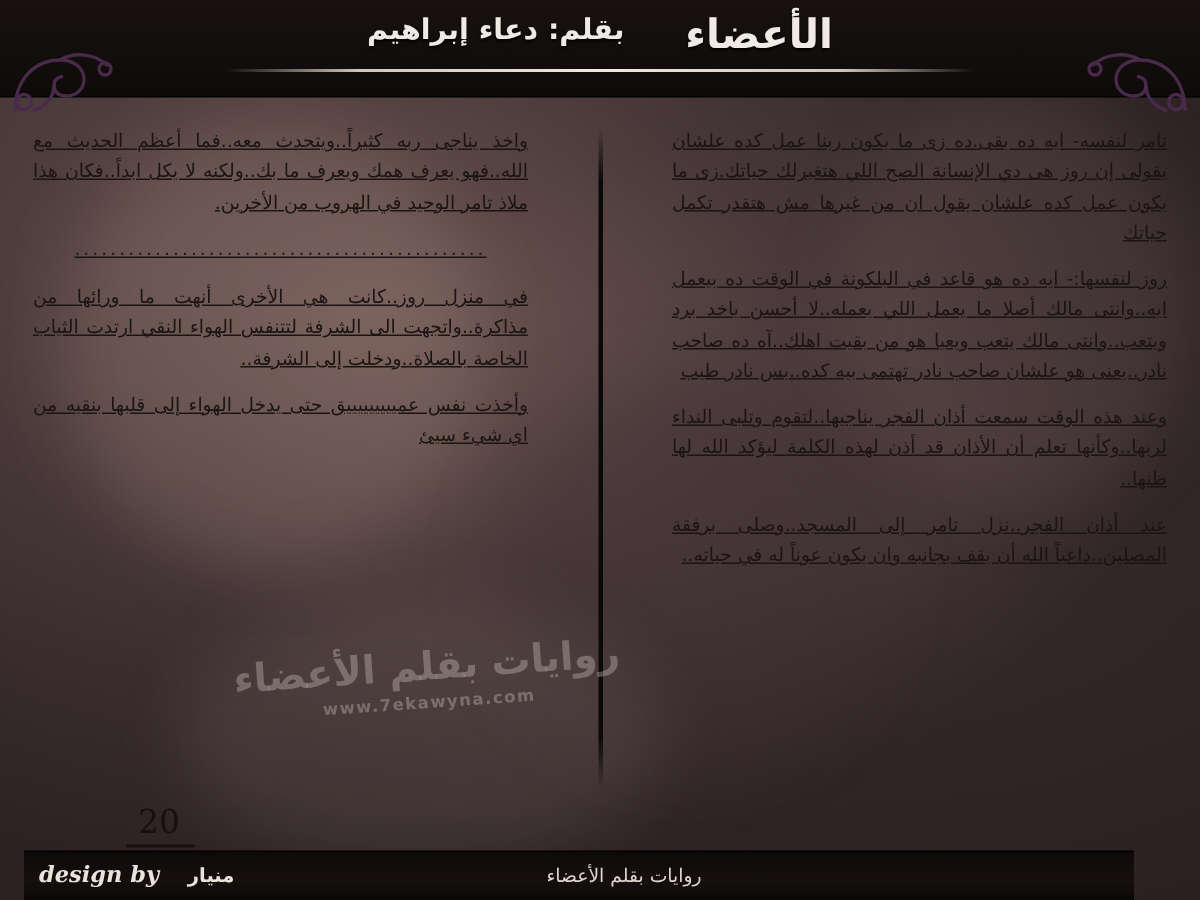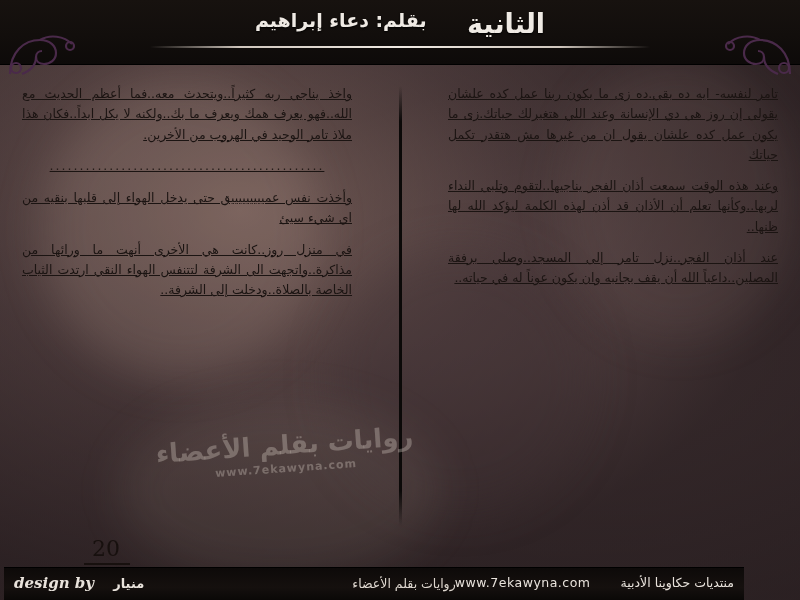--- a/index.html
+++ b/index.html
@@ -76,21 +76,21 @@
   .page-num{
     position:absolute;left:92px;top:536px;color:#17100e;font-size:22px;
     font-family:"DejaVu Serif", serif;
   }
   .page-num-line{
     position:absolute;left:84px;top:563px;width:46px;height:2px;background:#17100e;
   }
 
   
   .footer{
-    position:absolute;left:4px;bottom:0;width:740px;height:32px;
+    position:absolute;left:16px;bottom:0;width:740px;height:32px;
     background:linear-gradient(180deg,#0d0a09 0%,#15100e 60%,#0a0807 100%);
     border-top:1px solid #000;
   }
   .f-left{
     position:absolute;left:10px;top:6px;color:#e9e3dc;font-size:15px;
     font-family:"DejaVu Serif", serif;font-style:italic;font-weight:bold;
   }
   .f-left .f-author{
     font-style:normal;font-family:"DejaVu Sans", sans-serif;font-size:13px;
     margin-left:14px;direction:rtl;display:inline-block;
@@ -135,54 +135,51 @@
           <path d="M4 44 C4 22 18 10 34 10 C44 10 50 16 50 23 C50 30 44 34 38 34 C33 34 30 31 30 27 C30 23 33 21 36 21"></path>
           <path d="M34 10 C44 4 58 6 66 14"></path>
           <circle cx="10" cy="38" r="5"></circle>
           <circle cx="64" cy="16" r="4"></circle>
           <path d="M16 44 C26 40 30 34 30 27"></path>
         </g>
       </svg>
     </div>
 
     <div class="hdr-title">
-      <span class="t-main">الثانية</span>
+      <span class="t-main">الأعضاء</span>
       <span class="t-sub">بقلم: دعاء إبراهيم</span>
     </div>
     <div class="hdr-rule"></div>
   </div>
 
   <div class="col col-right">
-    <p>تامر لنفسه- ايه ده بقى.ده زى ما يكون ربنا عمل كده علشان يقولى إن روز هى دي الإنسانة وعند اللي هتغيرلك حياتك.زى ما يكون عمل كده علشان يقول ان من غيرها مش هتقدر تكمل حياتك</p>
+    <p>تامر لنفسه- ايه ده بقى.ده زى ما يكون ربنا عمل كده علشان يقولى إن روز هى دي الإنسانة الصح اللي هتغيرلك حياتك.زى ما يكون عمل كده علشان يقول ان من غيرها مش هتقدر تكمل حياتك</p>
+    <p>روز لنفسها:- ايه ده هو قاعد في البلكونة في الوقت ده بيعمل ايه..وانتى مالك أصلا ما يعمل اللي يعمله..لا أحسن ياخد برد ويتعب..وانتى مالك يتعب ويعيا هو من بقيت اهلك..آه ده صاحب نادر..يعنى هو علشان صاحب نادر تهتمى بيه كده..بس نادر طيب</p>
     <p>وعند هذه الوقت سمعت أذان الفجر يناجيها..لتقوم وتلبى النداء لربها..وكأنها تعلم أن الأذان قد أذن لهذه الكلمة ليؤكد الله لها ظنها..</p>
     <p>عند أذان الفجر..نزل تامر إلى المسجد..وصلى برفقة المصلين..داعياً الله أن يقف بجانبه وان يكون عوناً له في حياته..</p>
   </div>
 
   <div class="divider"></div>
 
   <div class="col col-left">
     <p>واخذ يناجى ربه كثيراً..ويتحدث معه..فما أعظم الحديث مع الله..فهو يعرف همك ويعرف ما بك..ولكنه لا يكل ابداً..فكان هذا ملاذ تامر الوحيد في الهروب من الأخرين.</p>
     <p class="dots">..............................................</p>
+    <p>في منزل روز..كانت هي الأخرى أنهت ما ورائها من مذاكرة..واتجهت الى الشرفة لتتنفس الهواء النقي ارتدت الثياب الخاصة بالصلاة..ودخلت إلى الشرفة..</p>
     <p>وأخذت نفس عميييييييييق حتى يدخل الهواء إلى قلبها بنقيه من اي شيء سيئ</p>
-    <p>في منزل روز..كانت هي الأخرى أنهت ما ورائها من مذاكرة..واتجهت الى الشرفة لتتنفس الهواء النقي ارتدت الثياب الخاصة بالصلاة..ودخلت إلى الشرفة..</p>
   </div>
 
   <div class="watermark">
     <span>روايات بقلم الأعضاء</span>
     <span class="wm-url">www.7ekawyna.com</span>
   </div>
 
   <div class="page-num">20</div>
   <div class="page-num-line"></div>
 
   <div class="footer">
     <div class="f-left">
       <span>design by</span>
       <span class="f-author">منيار</span>
     </div>
     <div class="f-center">روايات بقلم الأعضاء</div>
-    <div class="f-right">
-      <span>منتديات حكاوينا الأدبية</span>
-      <span class="f-url">www.7ekawyna.com</span>
-    </div>
   </div>
 
 </div>
 
 </body></html>

